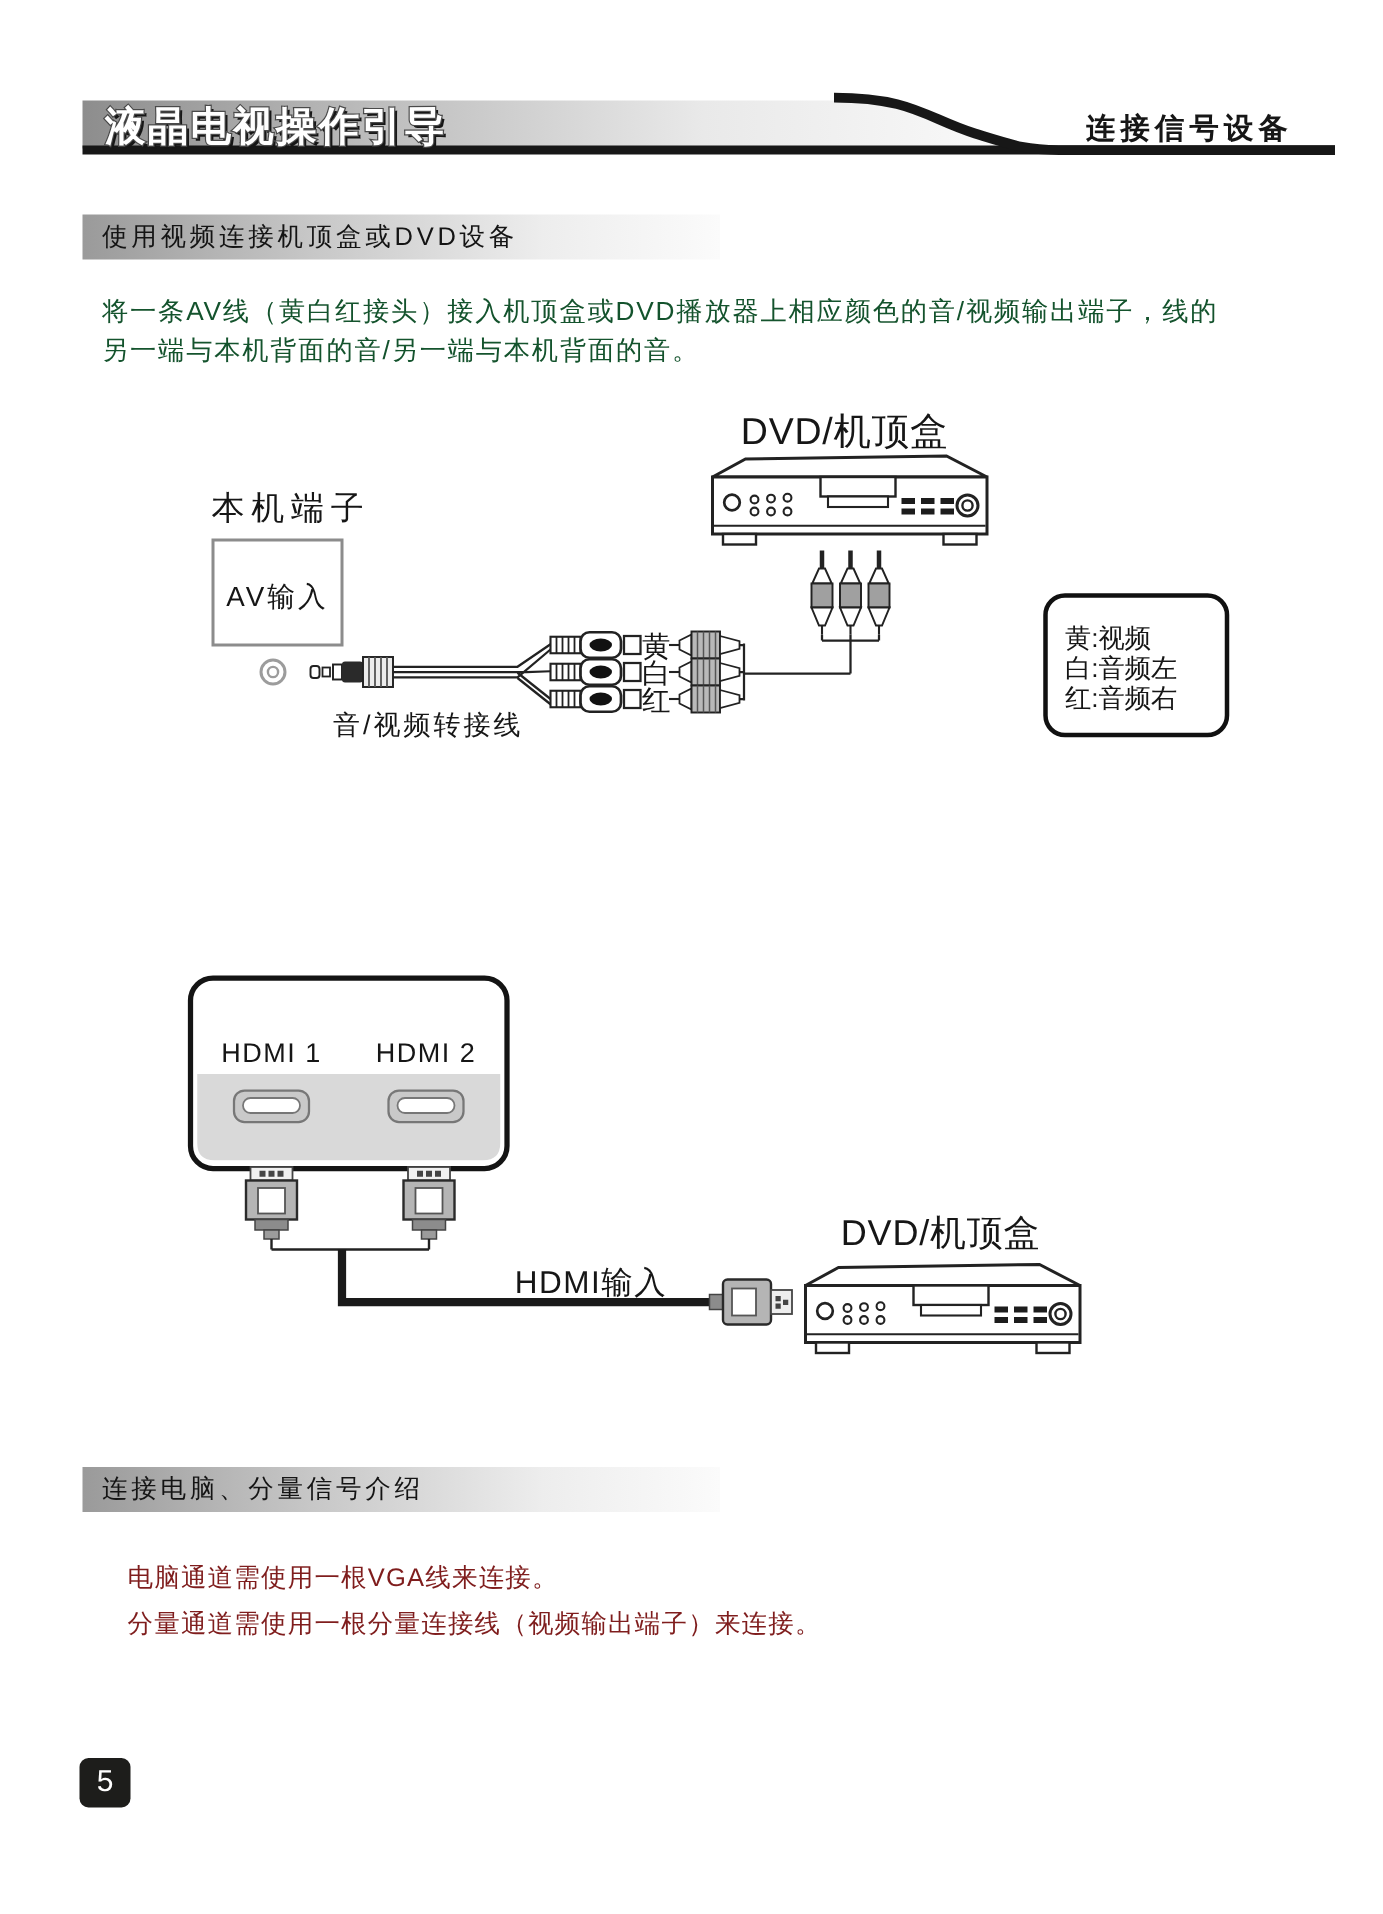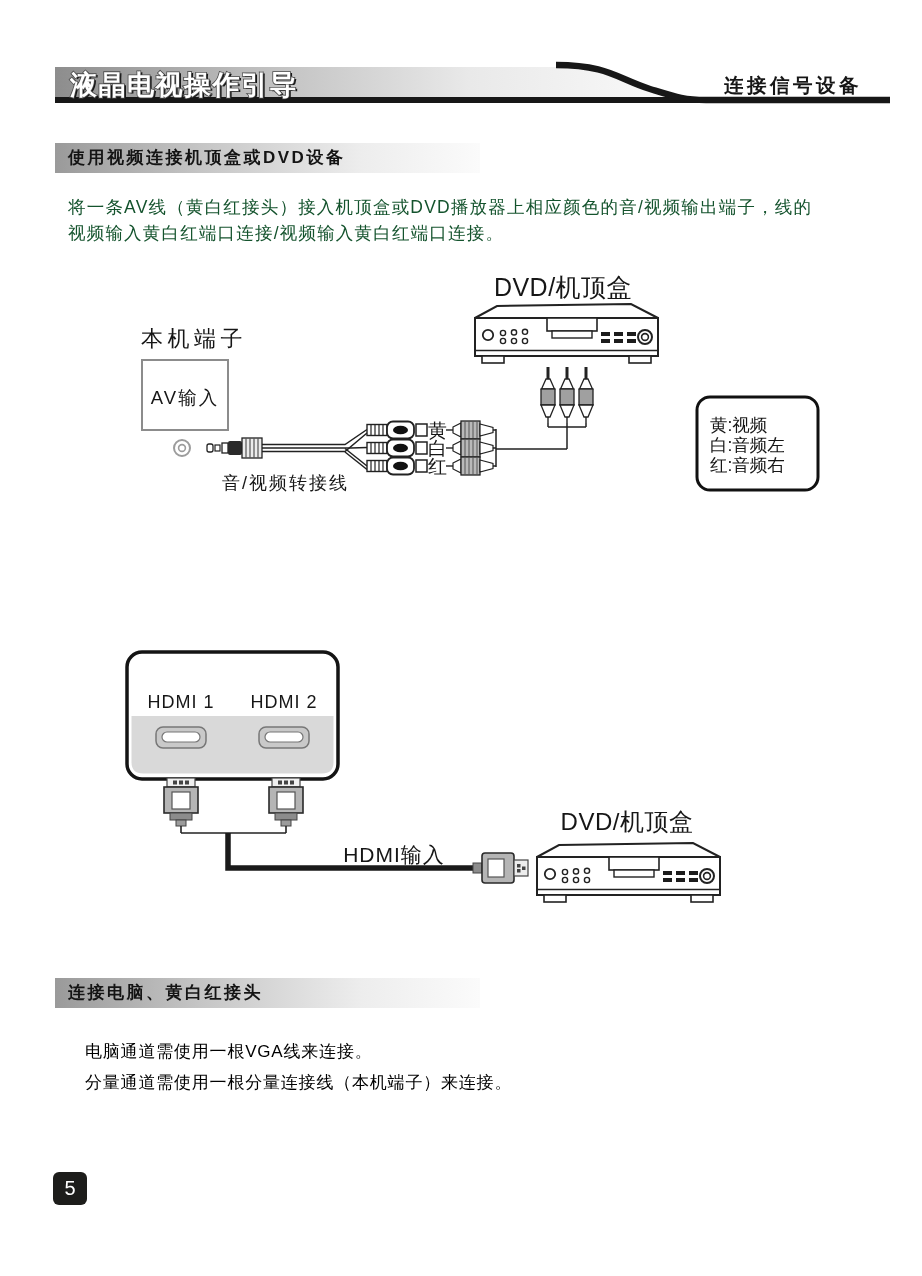--- a/index.html
+++ b/index.html
@@ -2,26 +2,26 @@
 <html><head>
 <meta charset="utf-8">
 <style>
   html,body{margin:0;padding:0;background:#fff;}
   .page{position:relative;width:922px;height:1276px;background:#fff;overflow:hidden;
         font-family:"Liberation Sans",sans-serif;color:#1a1a1a;}
   svg{position:absolute;left:0;overflow:visible;}
   svg text{font-family:"Liberation Sans",sans-serif;fill:#161616;}
   .section-bar{position:absolute;left:55px;width:425px;height:30px;box-sizing:border-box;
         background:linear-gradient(to right,#9a9a9a 0%,#c6c6c6 35%,#ededed 72%,#fbfbfb 100%);
-        font-weight:bold;font-size:17px;letter-spacing:2.5px;line-height:30px;
+        font-weight:normal;font-size:17px;letter-spacing:2.5px;line-height:30px;
         padding-left:13px;color:#141414;}
   .body-text{position:absolute;left:68px;top:194px;width:790px;font-size:17.5px;
         line-height:26px;letter-spacing:1.2px;color:#14532d;}
   .pc-text{position:absolute;left:85px;top:1036px;width:700px;font-size:17px;
-        line-height:31px;letter-spacing:0.8px;color:#000000;}
+        line-height:31px;letter-spacing:0.8px;color:#7f1d1d;}
   .page-badge{position:absolute;left:53px;top:1172px;width:34px;height:33px;
         background:#1d1d1b;color:#fff;border-radius:6px;font-size:20px;
         text-align:center;line-height:33px;}
   .t-outline{paint-order:stroke;stroke:#4a4a4a;stroke-width:1.6px;fill:#ffffff;}
 </style>
 </head>
 <body>
 
 <div class="page">
 
@@ -38,21 +38,21 @@
     <line x1="55" y1="100" x2="890" y2="100" stroke="#171717" stroke-width="6"></line>
     <path d="M556,65 C608,65 618,79 650,89 C676,97 684,100 706,100 L890,100" stroke="#171717" stroke-width="6.5" fill="none"></path>
     <text x="72" y="95" font-size="27" font-weight="bold" letter-spacing="1.5" fill="#2f2f2f">液晶电视操作引导</text>
     <text class="t-outline" x="70" y="93.5" font-size="27" font-weight="bold" letter-spacing="1.5">液晶电视操作引导</text>
     <text x="862" y="92" text-anchor="end" font-size="19.5" font-weight="bold" letter-spacing="3.5" fill="#0f0f0f">连接信号设备</text>
   </svg>
 
   <div class="section-bar" style="top:143px">使用视频连接机顶盒或DVD设备</div>
   <div class="body-text">
     <div>将一条AV线（黄白红接头）接入机顶盒或DVD播放器上相应颜色的音/视频输出端子，线的</div>
-    <div>视频输入黄白红端口连接/视频输入黄白红端口连接。</div>
+    <div>另一端与本机背面的音/另一端与本机背面的音。</div>
   </div>
 
   <svg style="top:258px" width="922" height="270" viewBox="0 258 922 270">
     <defs>
       <g id="dvd">
         <polygon points="0,14 22,2 156,0 183,14" fill="#fff" stroke="#222" stroke-width="2"></polygon>
         <rect x="0" y="14" width="183" height="38" fill="#fff" stroke="#222" stroke-width="2"></rect>
         <line x1="1" y1="46.5" x2="182" y2="46.5" stroke="#222" stroke-width="1.4"></line>
         <rect x="7" y="52" width="22" height="7" fill="#fff" stroke="#222" stroke-width="1.6"></rect>
         <rect x="154" y="52" width="22" height="7" fill="#fff" stroke="#222" stroke-width="1.6"></rect>
@@ -199,21 +199,21 @@
       <rect x="41" y="-8" width="14" height="16" fill="#ededed" stroke="#444" stroke-width="1.2"></rect>
       <rect x="44" y="-4" width="3.5" height="3.5" fill="#444"></rect>
       <rect x="44" y="1" width="3.5" height="3.5" fill="#444"></rect>
       <rect x="49" y="-1.5" width="3.5" height="3.5" fill="#444"></rect>
     </g>
 
     <text x="627" y="830" text-anchor="middle" font-size="24" letter-spacing="0.5">DVD/机顶盒</text>
     <use href="#dvd" x="537" y="843"></use>
   </svg>
 
-  <div class="section-bar" style="top:978px">连接电脑、黄白红接头</div>
+  <div class="section-bar" style="top:978px">连接电脑、分量信号介绍</div>
   <div class="pc-text">
     <div>电脑通道需使用一根VGA线来连接。</div>
-    <div>分量通道需使用一根分量连接线（本机端子）来连接。</div>
+    <div>分量通道需使用一根分量连接线（视频输出端子）来连接。</div>
   </div>
 
   <div class="page-badge">5</div>
 
 </div>
 
 </body></html>

